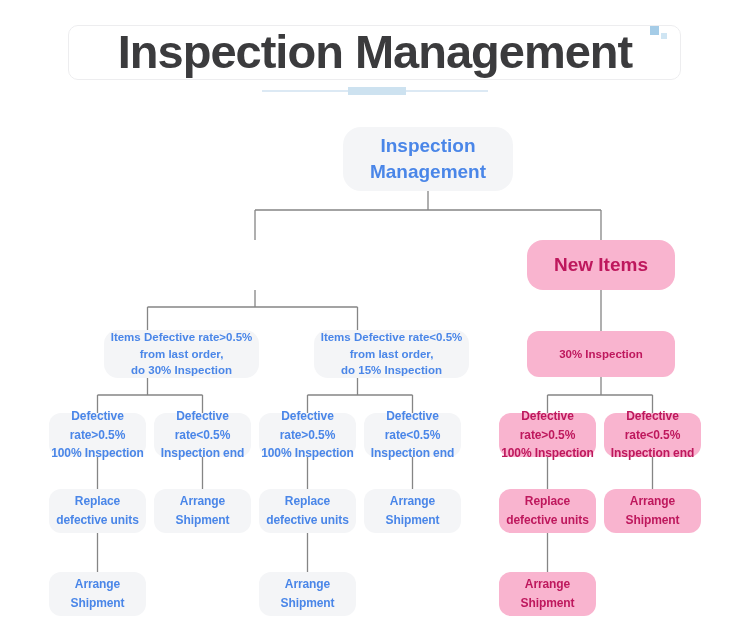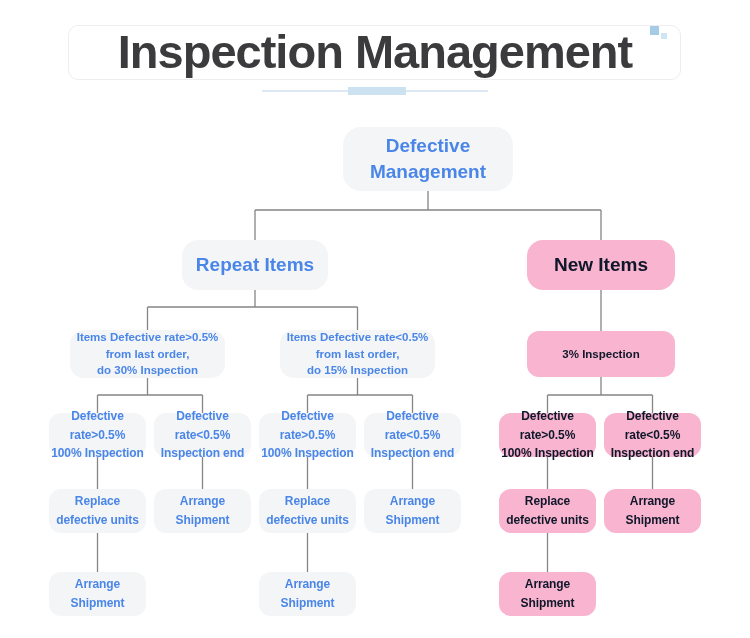--- a/index.html
+++ b/index.html
@@ -26,24 +26,24 @@
     position:absolute;left:86px;top:-3px;width:58px;height:8px;background:#cde2f0;
   }
   
   .connectors{position:absolute;left:0;top:0;width:750px;height:638px;pointer-events:none;}
   
   .node{
     position:absolute;display:flex;align-items:center;justify-content:center;
     text-align:center;white-space:pre-line;border-radius:14px;z-index:1;
   }
   .gray{background:#f4f5f7;color:#4a86e8;}
-  .pink{background:#f9b4cf;color:#0f172a;}
+  .pink{background:#f9b4cf;color:#be185d;}
   .lvl0{font-size:19px;font-weight:700;border-radius:18px;line-height:1.35;}
   .lvl1{font-size:19px;font-weight:700;border-radius:16px;}
-  .lvl2{font-size:11.5px;font-weight:600;line-height:1.45;border-radius:14px;}
+  .lvl2{font-size:11.5px;font-weight:600;line-height:1.45;border-radius:14px;margin-left:34px;}
   .small{width:97px;height:44px;font-size:12px;font-weight:600;line-height:1.55;border-radius:12px;letter-spacing:-0.1px;}
   .p-root  {left:343px;top:127px;width:170px;height:64px;}
   .p-repeat{left:182px;top:240px;width:146px;height:50px;}
   .p-new   {left:527px;top:240px;width:148px;height:50px;}
   .p-r1    {left:70px; top:330px;width:155px;height:48px;}
   .p-r2    {left:280px;top:330px;width:155px;height:48px;}
   .p-n1    {left:527px;top:331px;width:148px;height:46px;font-size:11.5px;font-weight:600;border-radius:12px;}
   .p-r1h   {left:49px; top:413px;}
   .p-r1l   {left:154px;top:413px;}
   .p-r2h   {left:259px;top:413px;}
@@ -79,33 +79,32 @@
       M255,290 V307 M147.5,307 H357.5 M147.5,307 V330 M357.5,307 V330
       M601,290 V331
       M147.5,378 V395 M97.5,395 H202.5 M97.5,395 V413 M202.5,395 V413
       M357.5,378 V395 M307.5,395 H412.5 M307.5,395 V413 M412.5,395 V413
       M601,377 V395 M547.5,395 H652.5 M547.5,395 V413 M652.5,395 V413
       M97.5,457 V489 M202.5,457 V489 M307.5,457 V489 M412.5,457 V489 M547.5,457 V489 M652.5,457 V489
       M97.5,533 V572 M307.5,533 V572 M547.5,533 V572
     "></path>
   </svg>
 
-  <div class="node gray lvl0 p-root">Defective
+  <div class="node gray lvl0 p-root">Inspection
 Management</div>
 
-  <div class="node gray lvl1 p-repeat">Repeat Items</div>
   <div class="node pink lvl1 p-new">New Items</div>
 
   <div class="node gray lvl2 p-r1">Items Defective rate&gt;0.5%
 from last order,
 do 30% Inspection</div>
   <div class="node gray lvl2 p-r2">Items Defective rate&lt;0.5%
 from last order,
 do 15% Inspection</div>
-  <div class="node pink p-n1">3% Inspection</div>
+  <div class="node pink p-n1">30% Inspection</div>
 
   <div class="node gray small p-r1h">Defective rate&gt;0.5%
 100% Inspection</div>
   <div class="node gray small p-r1l">Defective rate&lt;0.5%
 Inspection end</div>
   <div class="node gray small p-r2h">Defective rate&gt;0.5%
 100% Inspection</div>
   <div class="node gray small p-r2l">Defective rate&lt;0.5%
 Inspection end</div>
   <div class="node pink small p-n1h">Defective rate&gt;0.5%

